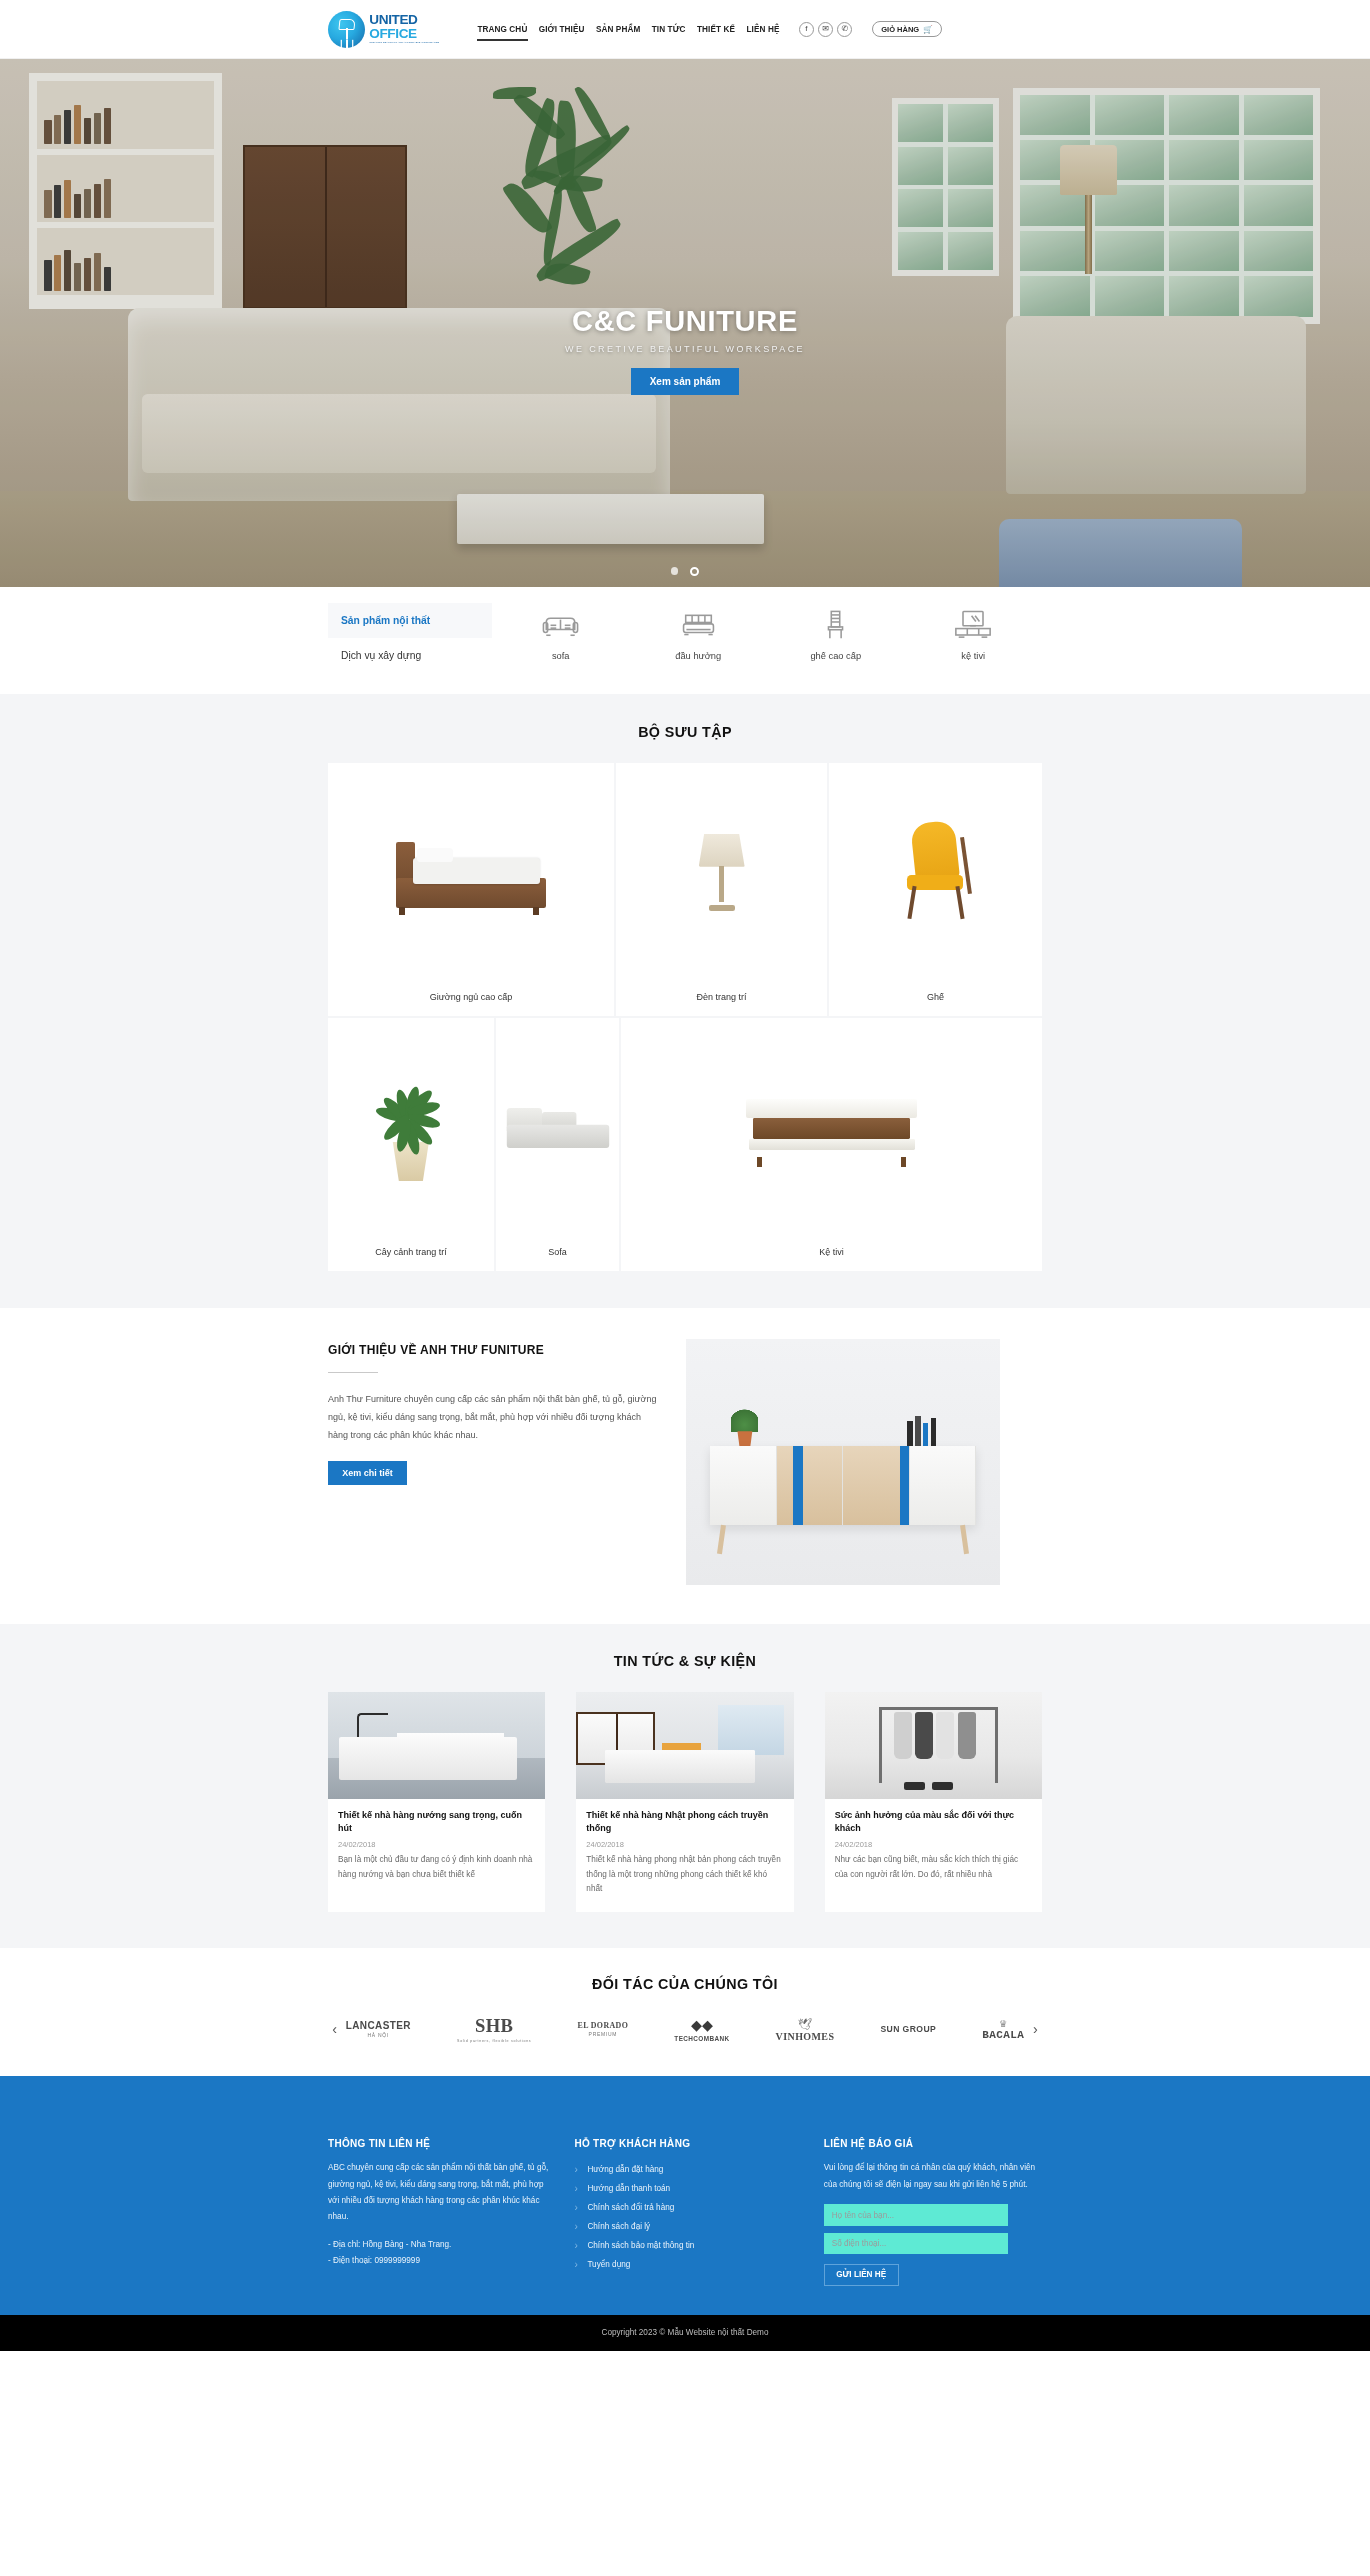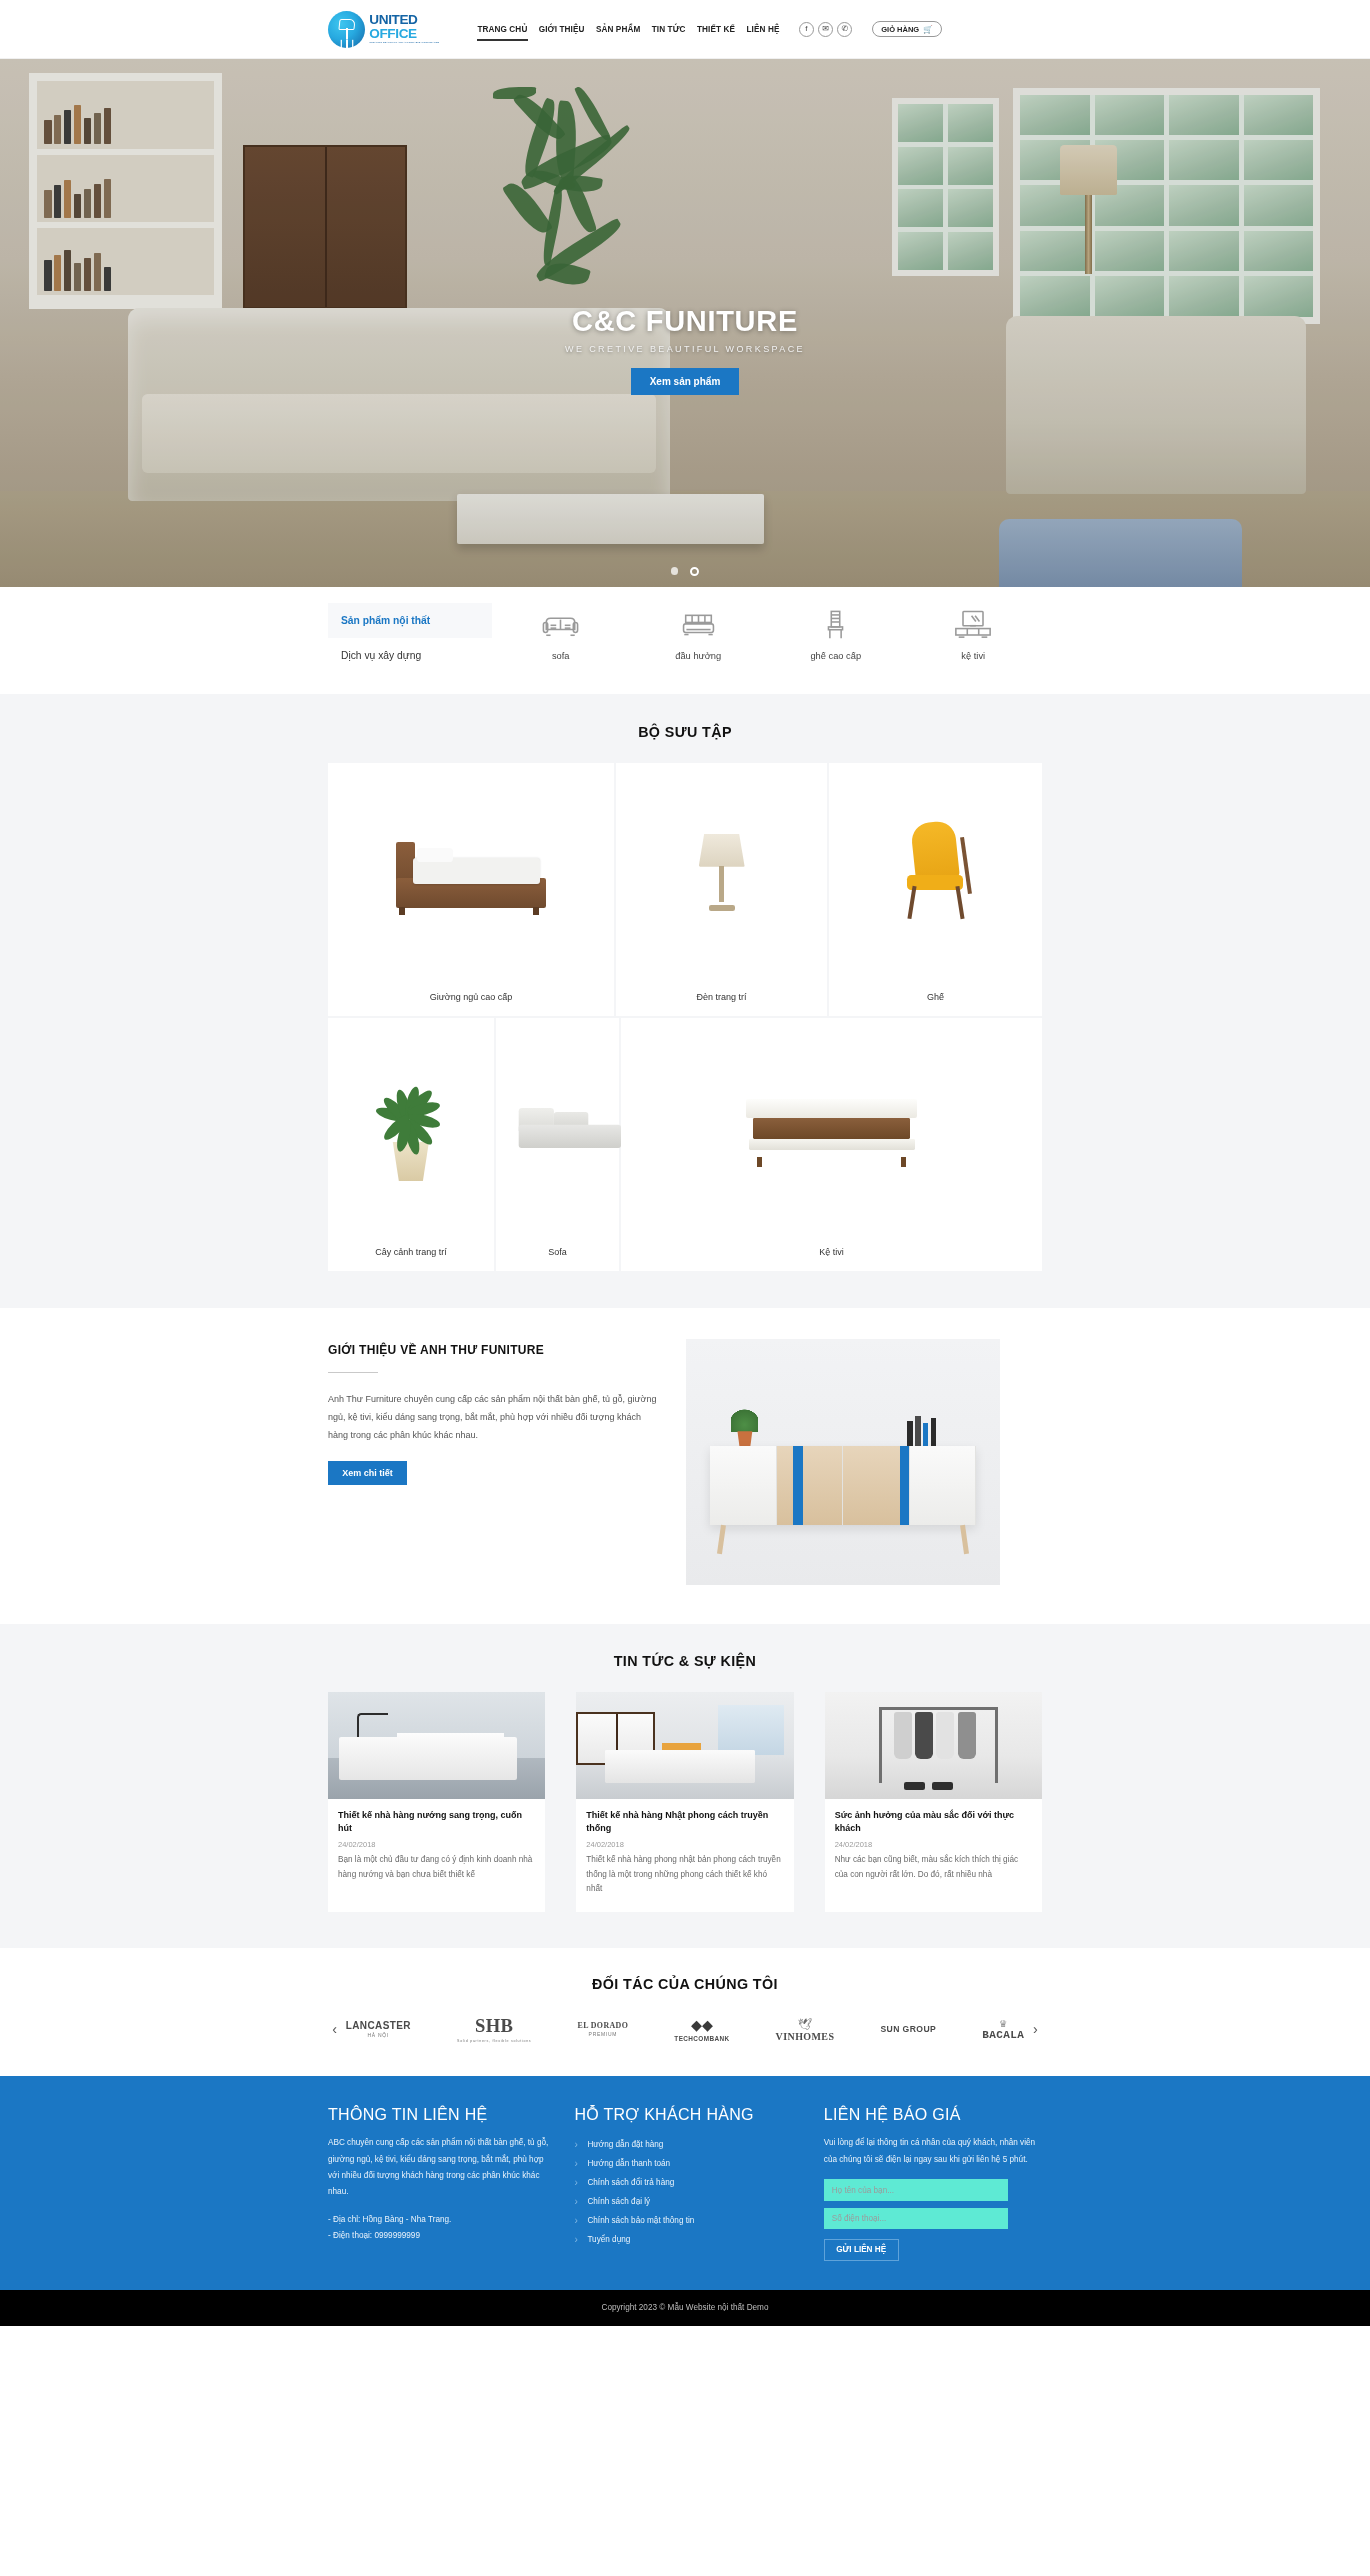--- a/index.html
+++ b/index.html
@@ -164,21 +164,21 @@
 
   
   .collection { background:#f4f5f7; padding:30px 0 37px; }
   .sec-title {
     text-align:center; font-size:14.3px; font-weight:bold; color:#111;
     letter-spacing:0.4px; margin-bottom:23px;
   }
   .grid-row { display:flex; gap:2.1px; width:714px; margin:0 auto; }
   .gcard {
     background:#fff; position:relative; display:flex; flex-direction:column;
-    justify-content:space-between; cursor:pointer;
+    justify-content:space-between; cursor:pointer;align-items:center;
   }
   .gcard .ph { flex:1; display:flex; align-items:center; justify-content:center; padding:13px; }
   .gcard .cap { text-align:center; font-size:9px; color:#333; padding:10px 4.3px 14.3px; }
   .r1 .c1 { width:286px; height:253px; }
   .r1 .c2 { width:211px; height:253px; }
   .r1 .c3 { width:213px; height:253px; }
   .r2 { margin-top:2.1px; }
   .r2 .c1 { width:166px; height:253px; }
   .r2 .c2 { width:123px; height:253px; }
   .r2 .c3 { width:421px; height:253px; }
@@ -314,21 +314,21 @@
   .p-logo { filter:grayscale(1); text-align:center; color:#4a4a4a; cursor:pointer; }
   .pl-name { font-weight:bold; letter-spacing:0.4px; }
   .pl-sub { font-size:5px; letter-spacing:0.7px; color:#777; margin-top:1.4px; }
 
   
   .footer { background:#1b77c4; color:#fff; padding:30px 0 28.6px; }
   .footer-inner { width:714px; margin:0 auto; display:flex; gap:21.4px; }
   .fcol1 { width:225px; }
   .fcol2 { width:228px; }
   .fcol3 { width:214px; }
-  .f-title { font-size:16px; font-weight:normal; letter-spacing:0.3px; margin-bottom:11.4px; }
+  .f-title { font-size:10px; font-weight:bold; letter-spacing:0.3px; margin-bottom:11.4px;margin-top:32px; }
   .f-text { font-size:8.2px; line-height:2.0; color:#eaf3fb; }
   .f-contact { font-size:8.2px; line-height:1.9; color:#eaf3fb; margin-top:11.4px; }
   .f-list { list-style:none; }
   .f-list li {
     font-size:8.2px; color:#eaf3fb; padding:5px 0 5px 13px; position:relative; cursor:pointer;
   }
   .f-list li:before {
     content:"›"; position:absolute; left:0; top:3.6px; color:#7fb6e3; font-size:10px;
   }
   .f-input {

